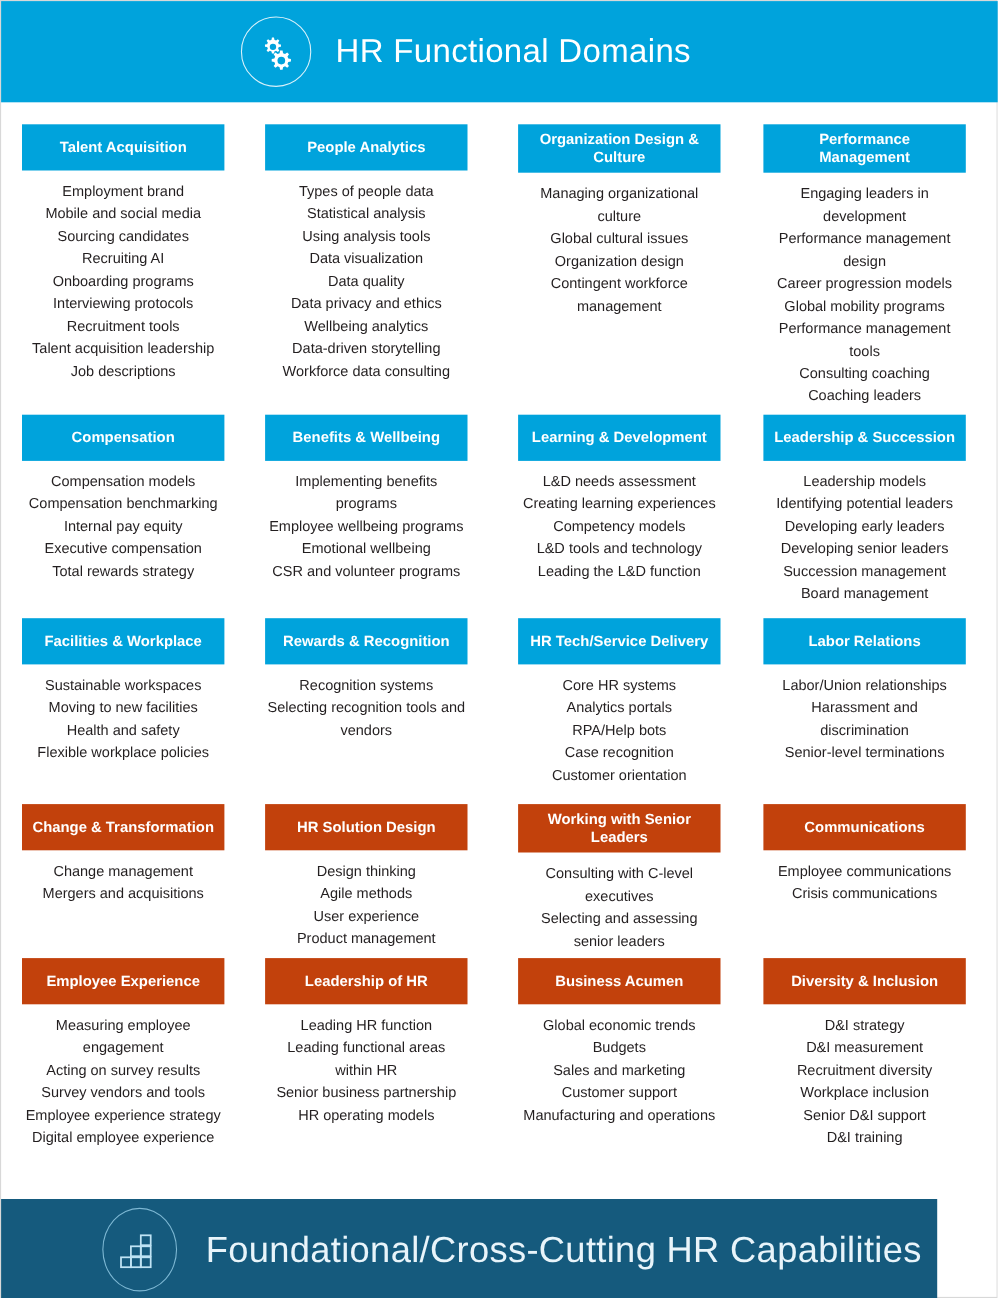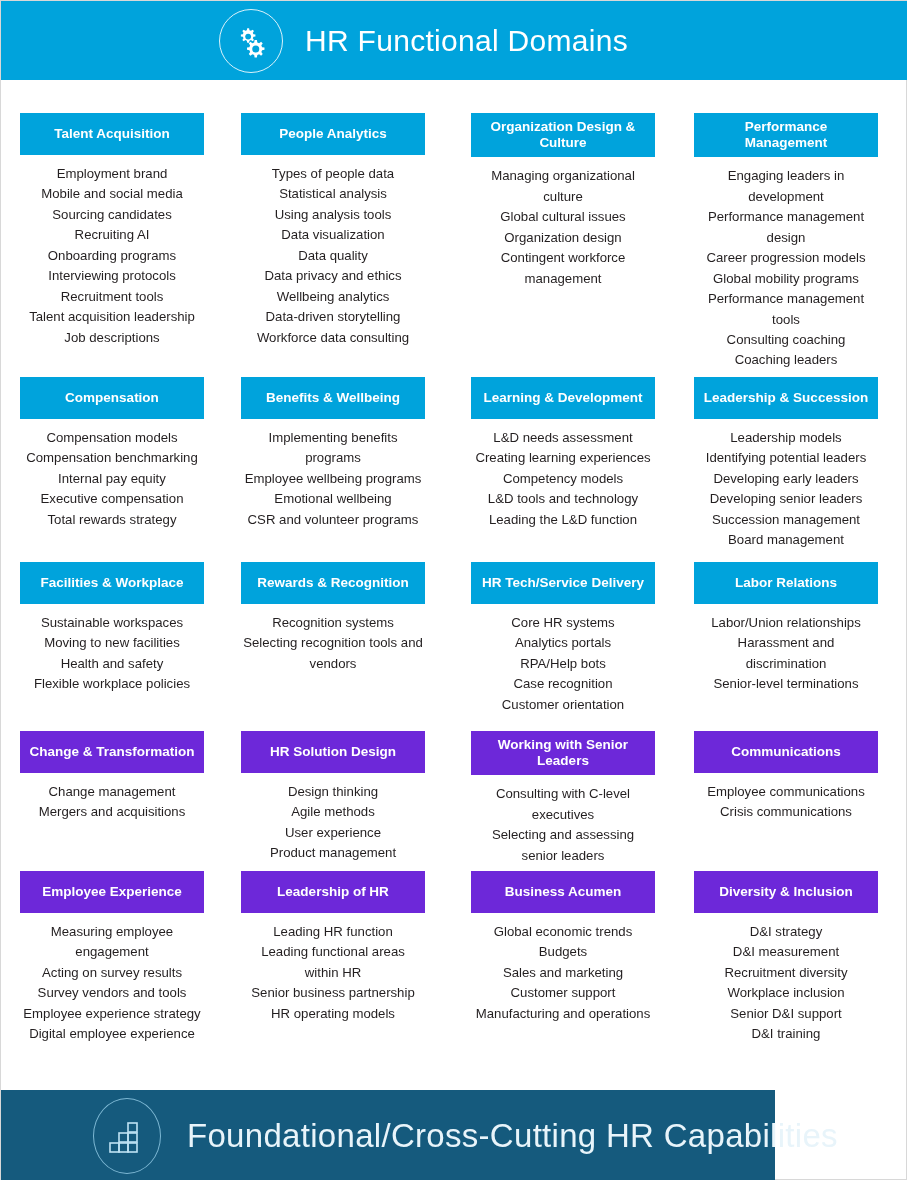--- a/index.html
+++ b/index.html
@@ -13,21 +13,21 @@
     position: relative;
     width: 907px; height: 1180px;
     background: #ffffff;
     border: 1px solid #d8d8d8;
   }
 
   
   .banner-top {
     position: absolute;
     left: 0; top: 0;
-    width: 907px; height: 79px;
+    width: 907px; height: 92px;
     background: #00A3DC;
     display: flex;
     align-items: center;
     justify-content: flex-start;
     padding-left: 218px;
   }
   .banner-icon-wrap {
     width: 64px; height: 64px;
     border: 1.6px solid rgba(255,255,255,0.85);
     border-radius: 50%;
@@ -40,21 +40,21 @@
     font-weight: 300;
     letter-spacing: 0.3px;
     margin-left: 22px;
     white-space: nowrap;
   }
 
   
   .banner-bottom {
     position: absolute;
     left: 0; top: 1089px;
-    width: 774px; height: 91px;
+    width: 851px; height: 91px;
     background: #155A7D;
     display: flex;
     align-items: center;
     justify-content: flex-start;
     padding-left: 92px;
   }
   .banner-bottom .banner-icon-wrap {
     width: 68px; height: 76px;
     border-radius: 50%;
     border: 1.6px solid rgba(160,215,240,0.75);
@@ -83,21 +83,21 @@
     align-items: center;
     justify-content: center;
     text-align: center;
     padding: 6px 8px;
     color: #ffffff;
     font-size: 13.5px;
     font-weight: bold;
     line-height: 1.2;
   }
   .card-header.blue { background: #00A3DC; }
-  .card-header.navy { background: #6d28d9; }
+  .card-header.navy { background: #c2410c; }
   .card-items {
     margin-top: 9px;
     text-align: center;
   }
   .card-item {
     font-size: 13.2px;
     color: #231f20;
     line-height: 1.55;
     padding: 0 2px;
   }

